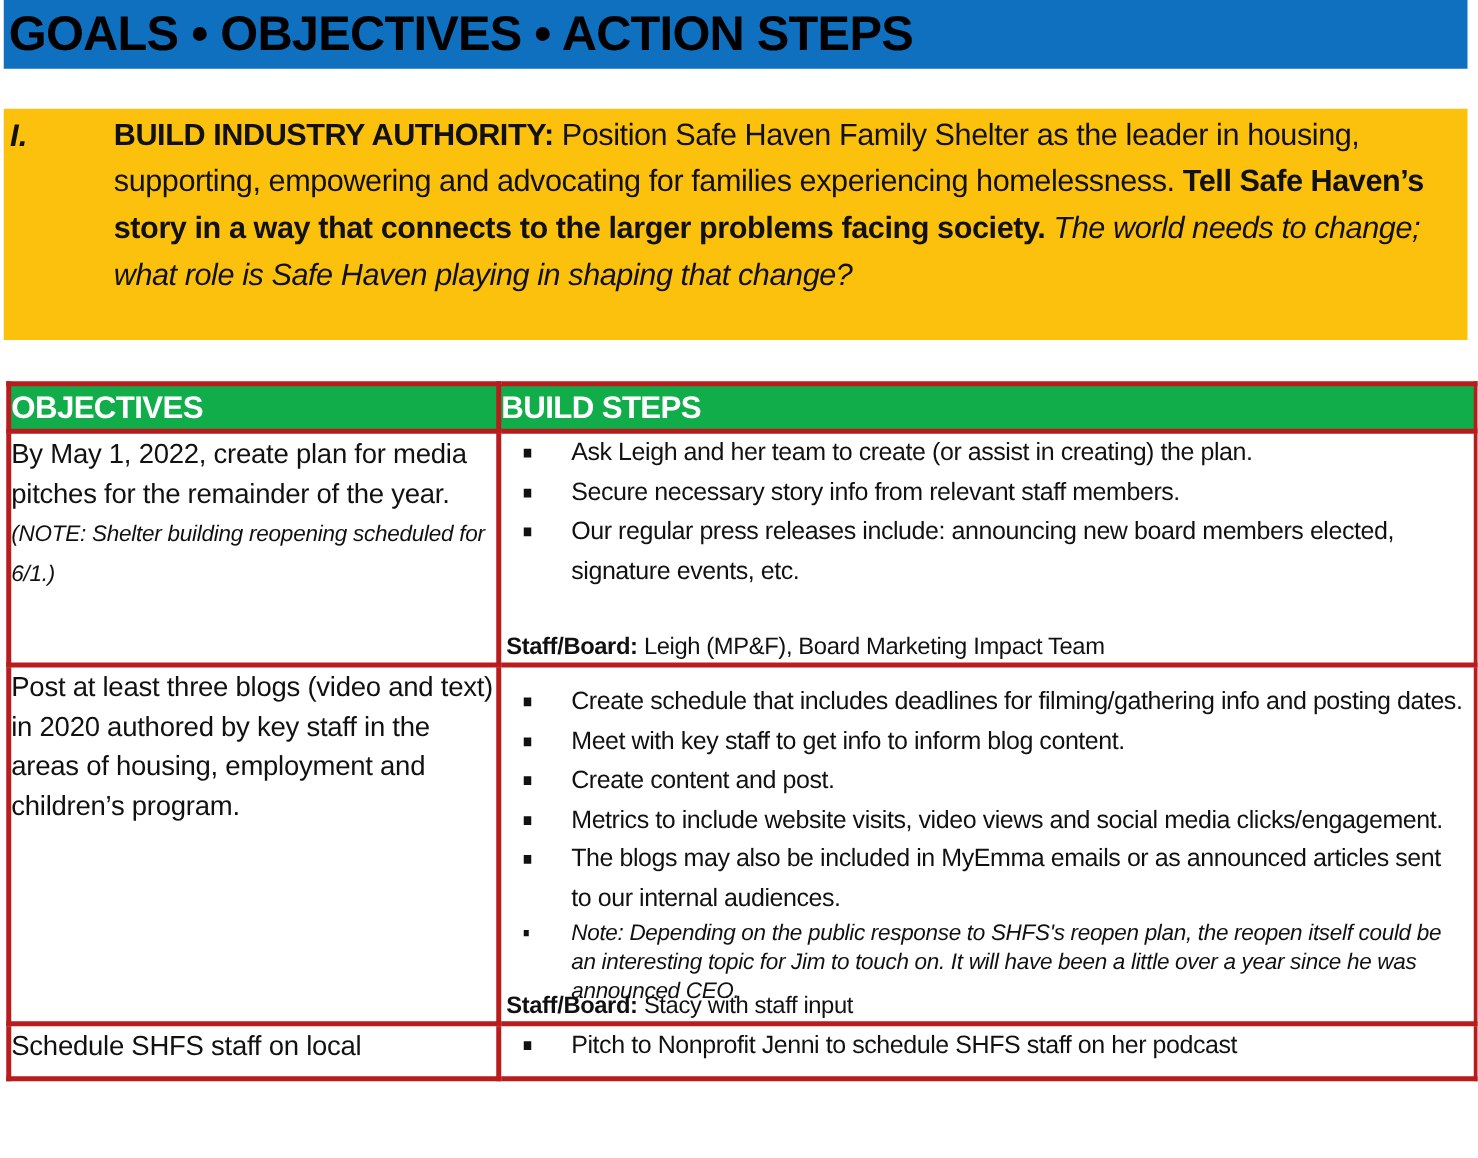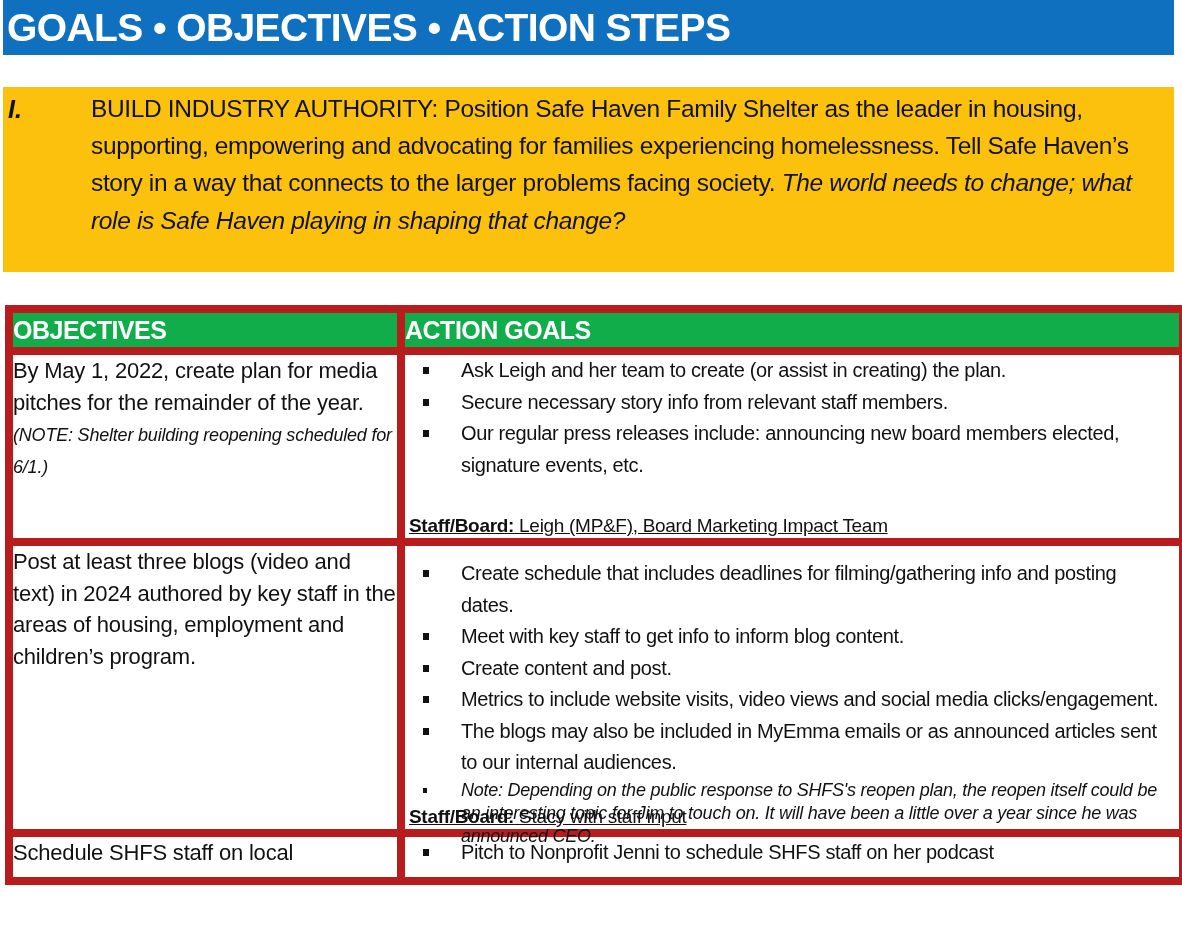--- a/index.html
+++ b/index.html
@@ -2,48 +2,48 @@
 <html><head>
 <meta charset="utf-8">
 <style>
   html, body { margin: 0; padding: 0; background: #ffffff; }
   body {
     width: 1182px; height: 926px; overflow: hidden; position: relative;
     font-family: "Liberation Sans", sans-serif; color: #111;
   }
   .title-bar {
     position: absolute; left: 3px; top: 0; width: 1171px; height: 55px;
-    background: #0f70c0; color: #ffffff;
+    background: #0f70c0; color: #000000;
   }
   .title-bar .t {
     position: absolute; left: 4px; top: 4px;
     font-size: 39px; font-weight: bold; letter-spacing: -0.6px; line-height: 48px;
     white-space: nowrap;
   }
   .goal-box {
     position: absolute; left: 3px; top: 87px; width: 1171px; height: 185px;
     background: #fcc10c;
   }
   .goal-num {
     position: absolute; left: 5px; top: 4px; font-size: 25px; font-weight: bold; font-style: italic;
     line-height: 37px;
   }
   .goal-text {
     position: absolute; left: 88px; top: 3px; width: 1070px;
     font-size: 24.5px; line-height: 37.2px; letter-spacing: -0.35px;
   }
-  .goal-text b { font-weight: normal; }
+  .goal-text b { font-weight: bold; }
   .goal-text i { font-style: italic; }
 
   table.plan {
     position: absolute; left: 5px; top: 305px; width: 1174px;
     border-collapse: collapse; table-layout: fixed;
   }
   table.plan td, table.plan th {
-    border: 8px solid #b91c1c; vertical-align: top; padding: 0;
+    border: 4px solid #b91c1c; vertical-align: top; padding: 0;
   }
   col.c1 { width: 392px; }
   col.c2 { width: 782px; }
   th.hdr {
     background: #12ad4b; color: #fff; text-align: left;
     font-size: 25px; font-weight: bold; height: 34px; line-height: 34px;
     padding-left: 12px; letter-spacing: -0.5px;
   }
   .obj {
     font-size: 22px; line-height: 31.5px; padding: 2px 10px 0 13px; letter-spacing: -0.2px;
@@ -56,21 +56,21 @@
     font-size: 20px; line-height: 31.5px; letter-spacing: -0.35px;
   }
   .steps li .bullet {
     position: absolute; left: 6px; top: 12px; width: 6px; height: 7px; background: #111;
   }
   .steps li.small {
     font-size: 18px; font-style: italic; line-height: 23px; letter-spacing: -0.25px;
   }
   .steps li.small .bullet { top: 9px; width: 4px; height: 5px; }
   .staff {
-    font-size: 19px; line-height: 24px; letter-spacing: -0.3px; text-decoration: underline;
+    font-size: 19px; line-height: 24px; letter-spacing: -0.3px;
   }
   .staff b { font-weight: bold; }
   .r1 .steps { height: 183px; }
   .r1 .steps .staff { position: absolute; left: 4px; bottom: 0; }
   .r2 .steps { height: 271px; margin-top: 12px; }
   .r2 .steps .staff { position: absolute; left: 4px; bottom: 0; }
   .r3 td { height: 40px; }
 </style>
 </head>
 <body>
@@ -85,39 +85,39 @@
 </div>
 
 <table class="plan">
   <colgroup>
       <col class="c1">
       <col class="c2">
     </colgroup>
   <thead>
     <tr>
       <th class="hdr">OBJECTIVES</th>
-      <th class="hdr">ACTION GOALS</th>
+      <th class="hdr">BUILD STEPS</th>
     </tr>
   </thead>
   <tbody>
     <tr class="r1">
       <td class="obj"><span>By May 1, 2022, create plan for media pitches for the remainder of the year.</span><span class="note"> (NOTE: Shelter building reopening scheduled for 6/1.)</span></td>
       <td>
         <div class="steps">
           <ul>
             <li><span class="bullet"></span><span>Ask Leigh and her team to create (or assist in creating) the plan.</span></li>
             <li><span class="bullet"></span><span>Secure necessary story info from relevant staff members.</span></li>
             <li><span class="bullet"></span><span>Our regular press releases include: announcing new board members elected, signature events, etc.</span></li>
           </ul>
           <div class="staff"><b>Staff/Board:</b><span> Leigh (MP&amp;F), Board Marketing Impact Team</span></div>
         </div>
       </td>
     </tr>
     <tr class="r2">
-      <td class="obj"><span>Post at least three blogs (video and text) in 2024 authored by key staff in the areas of housing, employment and children’s program.</span></td>
+      <td class="obj"><span>Post at least three blogs (video and text) in 2020 authored by key staff in the areas of housing, employment and children’s program.</span></td>
       <td>
         <div class="steps">
           <ul>
             <li><span class="bullet"></span><span>Create schedule that includes deadlines for filming/gathering info and posting dates.</span></li>
             <li><span class="bullet"></span><span>Meet with key staff to get info to inform blog content.</span></li>
             <li><span class="bullet"></span><span>Create content and post.</span></li>
             <li><span class="bullet"></span><span>Metrics to include website visits, video views and social media clicks/engagement.</span></li>
             <li><span class="bullet"></span><span>The blogs may also be included in MyEmma emails or as announced articles sent to our internal audiences.</span></li>
             <li class="small"><span class="bullet"></span><span>Note: Depending on the public response to SHFS's reopen plan, the reopen itself could be an interesting topic for Jim to touch on. It will have been a little over a year since he was announced CEO.</span></li>
           </ul>

